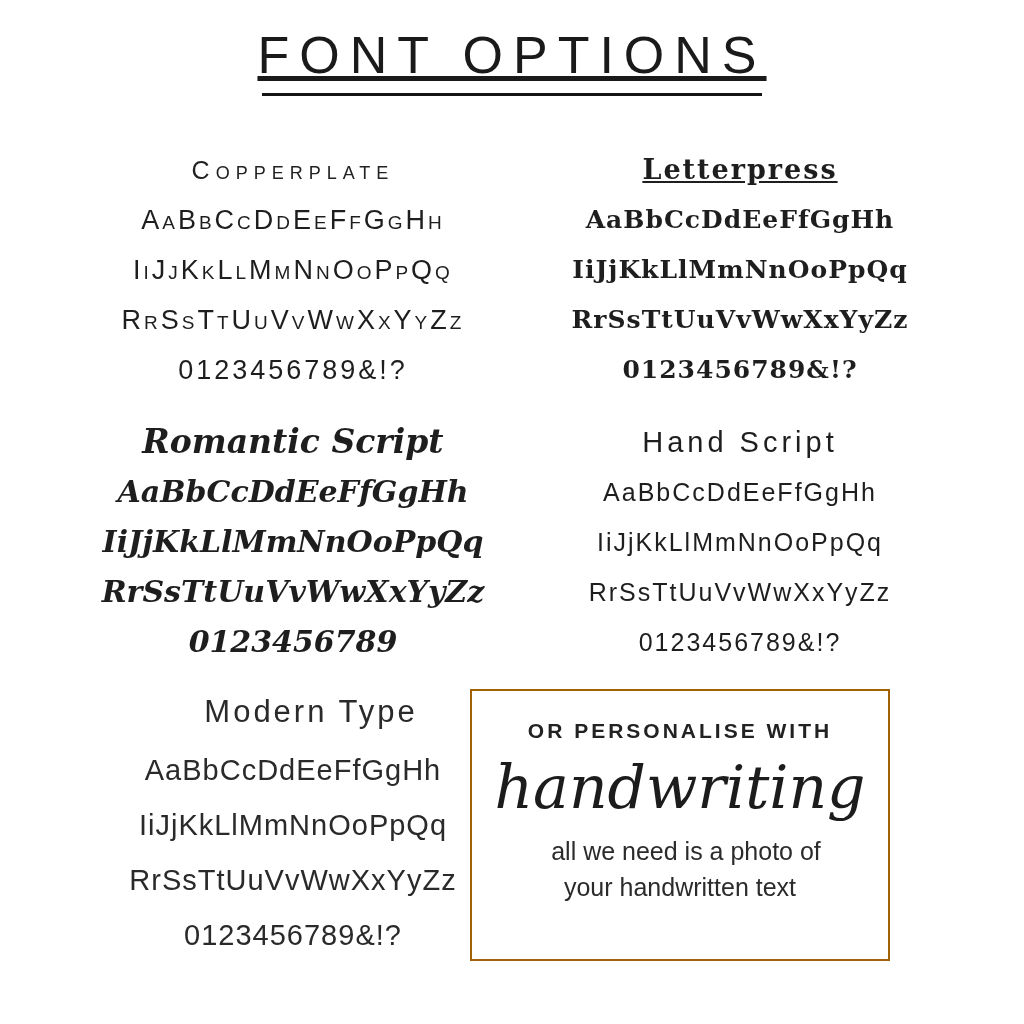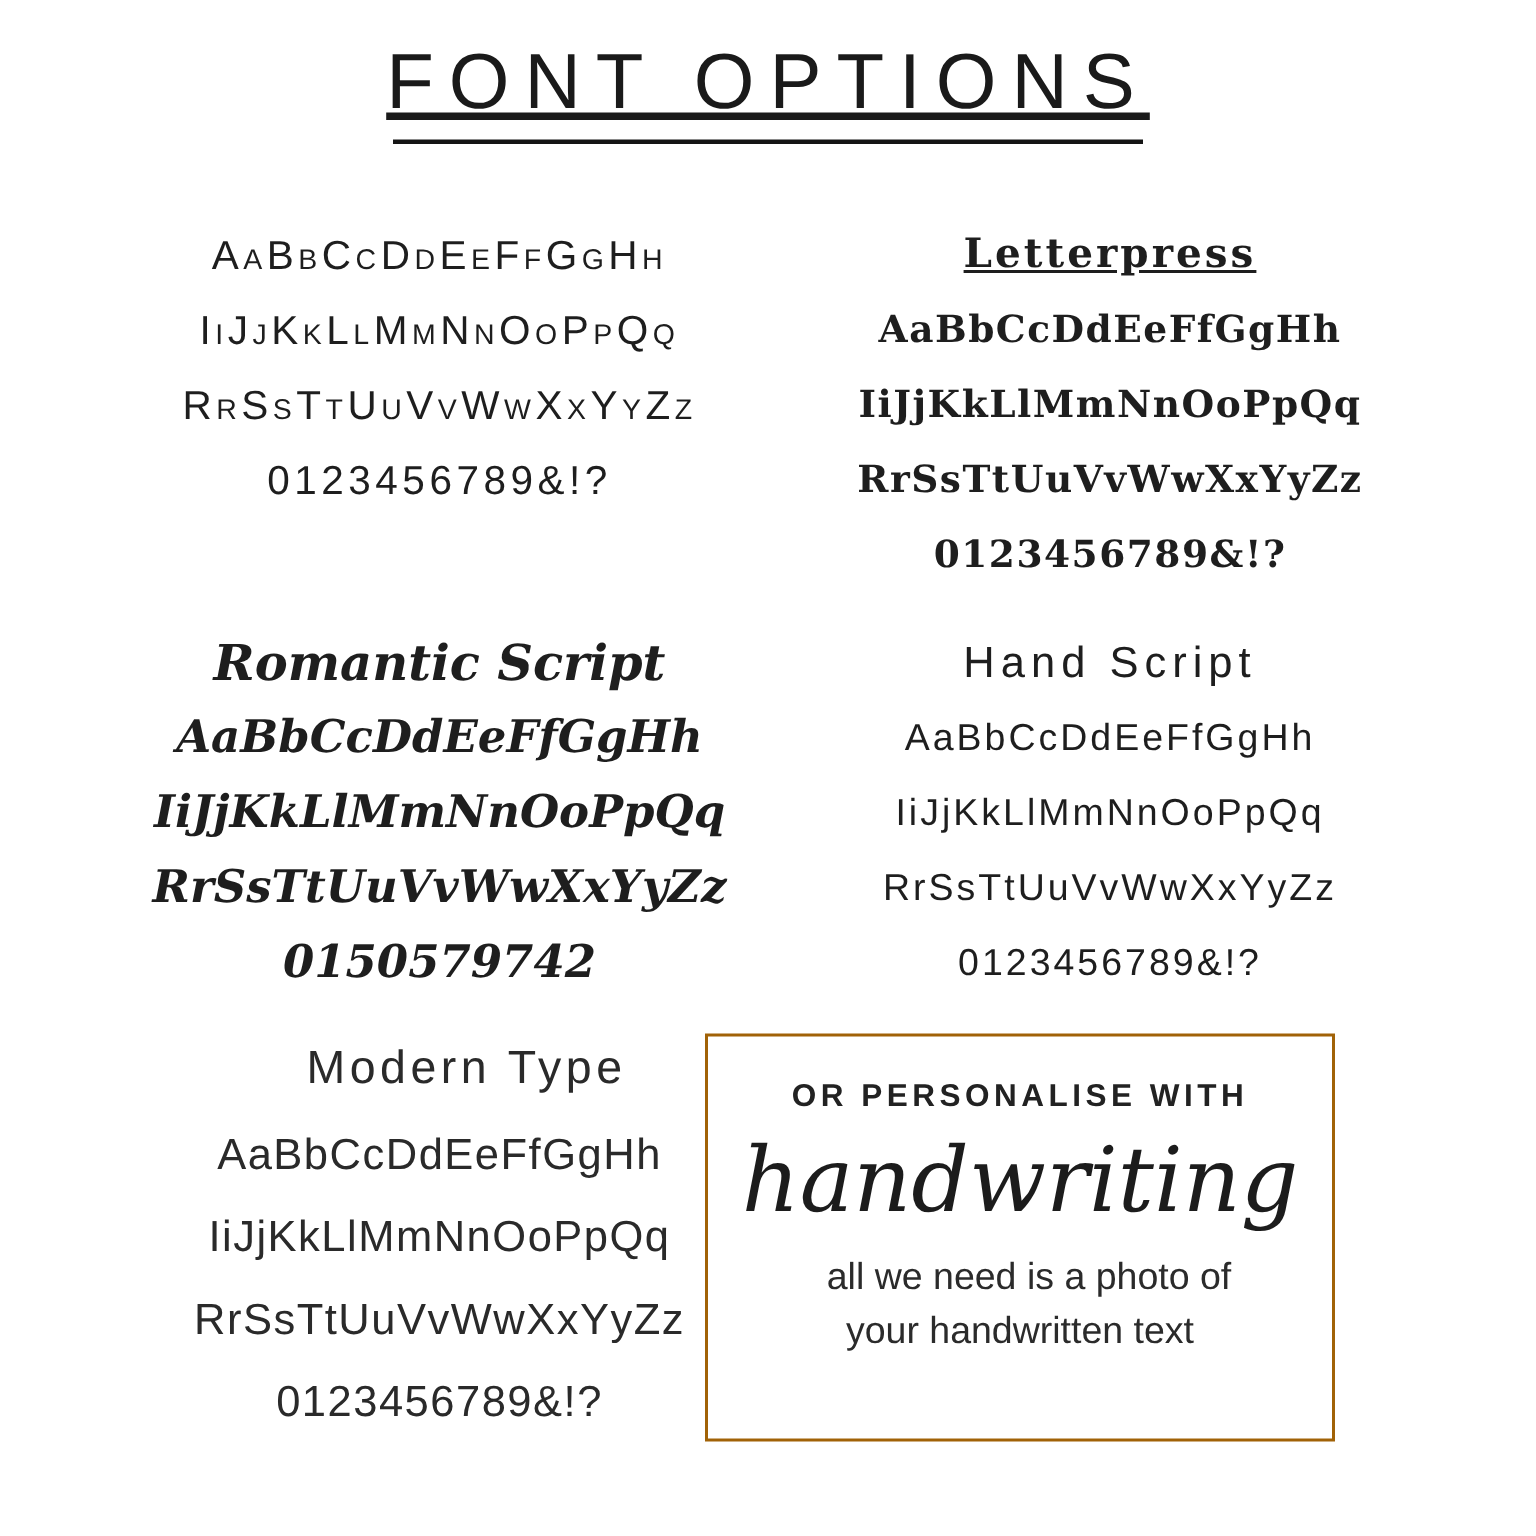--- a/index.html
+++ b/index.html
@@ -106,32 +106,33 @@
 <body>
 
 <div class="header">
   <div class="page-title">FONT OPTIONS</div>
   <div class="title-underline"></div>
 </div>
 
 <div class="col-left">
 
   <div class="sec sec-1 s-cop">
+    <div class="name nowrap">Copperplate</div>
     <div class="row nowrap">AaBbCcDdEeFfGgHh</div>
     <div class="row nowrap">IiJjKkLlMmNnOoPpQq</div>
     <div class="row nowrap">RrSsTtUuVvWwXxYyZz</div>
     <div class="row nowrap">0123456789&amp;!?</div>
   </div>
 
   <div class="sec sec-2 s-rom">
     <div class="name nowrap">Romantic Script</div>
     <div class="row nowrap">AaBbCcDdEeFfGgHh</div>
     <div class="row nowrap">IiJjKkLlMmNnOoPpQq</div>
     <div class="row nowrap">RrSsTtUuVvWwXxYyZz</div>
-    <div class="row nowrap">0150579742</div>
+    <div class="row nowrap">0123456789</div>
   </div>
 
   <div class="sec sec-3 s-mod">
     <div class="name nowrap">Modern Type</div>
     <div class="row nowrap">AaBbCcDdEeFfGgHh</div>
     <div class="row nowrap">IiJjKkLlMmNnOoPpQq</div>
     <div class="row nowrap">RrSsTtUuVvWwXxYyZz</div>
     <div class="row nowrap">0123456789&amp;!?</div>
   </div>
 

